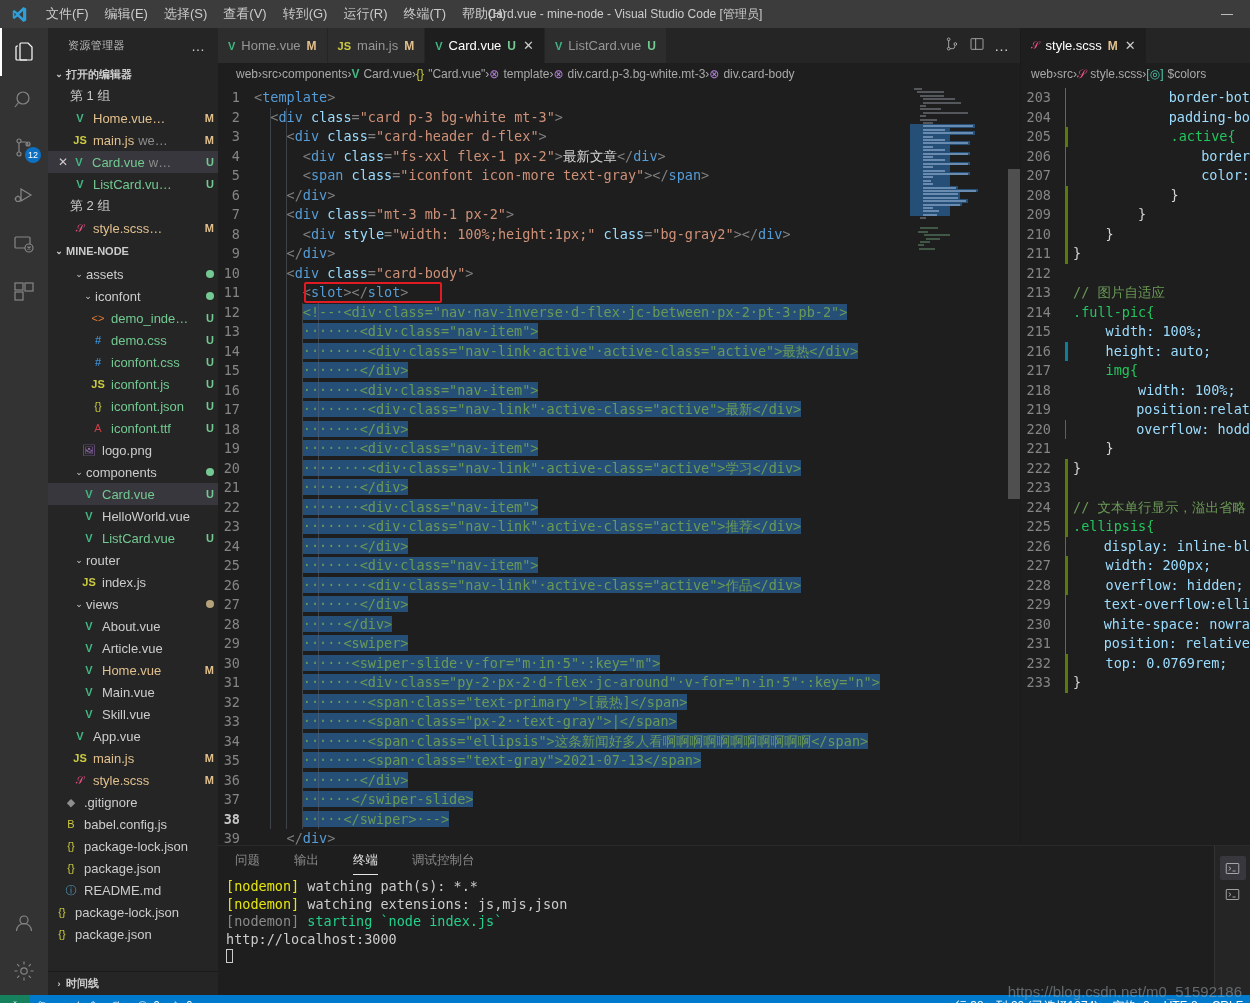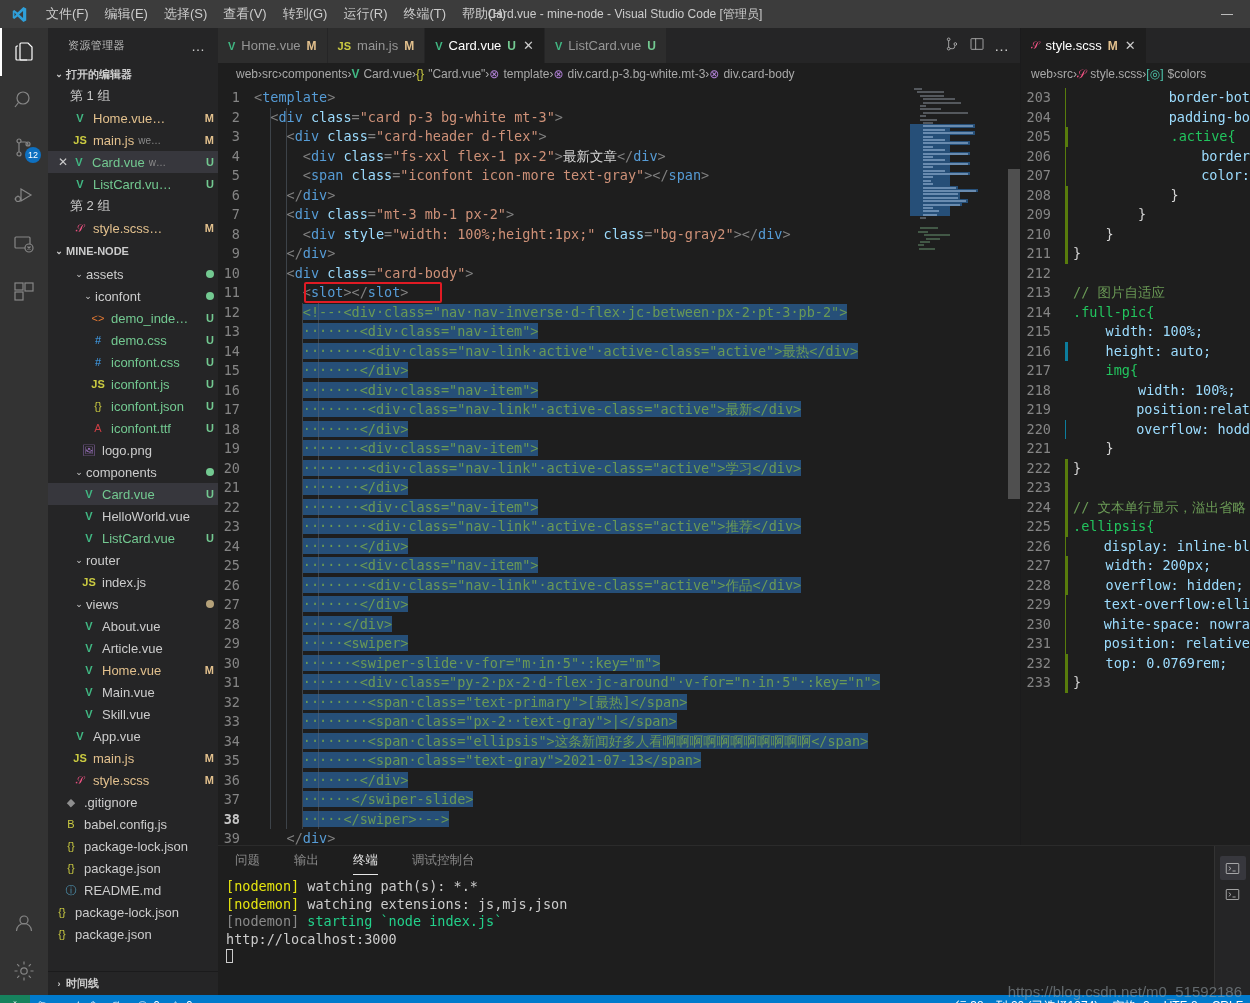--- a/index.html
+++ b/index.html
@@ -66,21 +66,21 @@
     color:#cccccc; padding-left:4px; cursor:pointer;
   }
   .twisty { width:14px; text-align:center; font-size:9px; color:#cccccc; display:inline-block;}
   .row {
     height:22px; display:flex; align-items:center; font-size:13px;
     color:#cccccc; cursor:pointer; white-space:nowrap; padding-right:4px; position:relative;
   }
   .row.selected { background:#37373d; }
   .row .ico { width:16px; min-width:16px; text-align:center; font-size:11px; margin-right:5px; display:inline-block; }
   .row .nm { overflow:hidden; text-overflow:ellipsis; }
-  .row .desc { color:#8c8c8c; font-size:10px; margin-left:4px; overflow:hidden; }
+  .row .desc { color:#8c8c8c; font-size:13px; margin-left:4px; overflow:hidden; }
   .row .badge { margin-left:auto; font-size:11px; font-weight:bold; padding-left:4px; }
   .row .closeX { width:14px; text-align:center; color:#cccccc; font-size:12px; margin-right:1px;}
   .row .dot { margin-left:auto; width:8px;height:8px;border-radius:50%; }
   .mod { color:#e2c08d; }
   .unt { color:#73c991; }
   .grp-label { font-size:13px; color:#cccccc; padding-left:22px; }
   #sb-tree { overflow:hidden; flex:1; }
   #sb-timeline { height:24px; border-top:1px solid #1b1b1c; display:flex; align-items:center;
      font-size:11px; font-weight:bold; color:#cccccc; padding-left:4px;}
 

